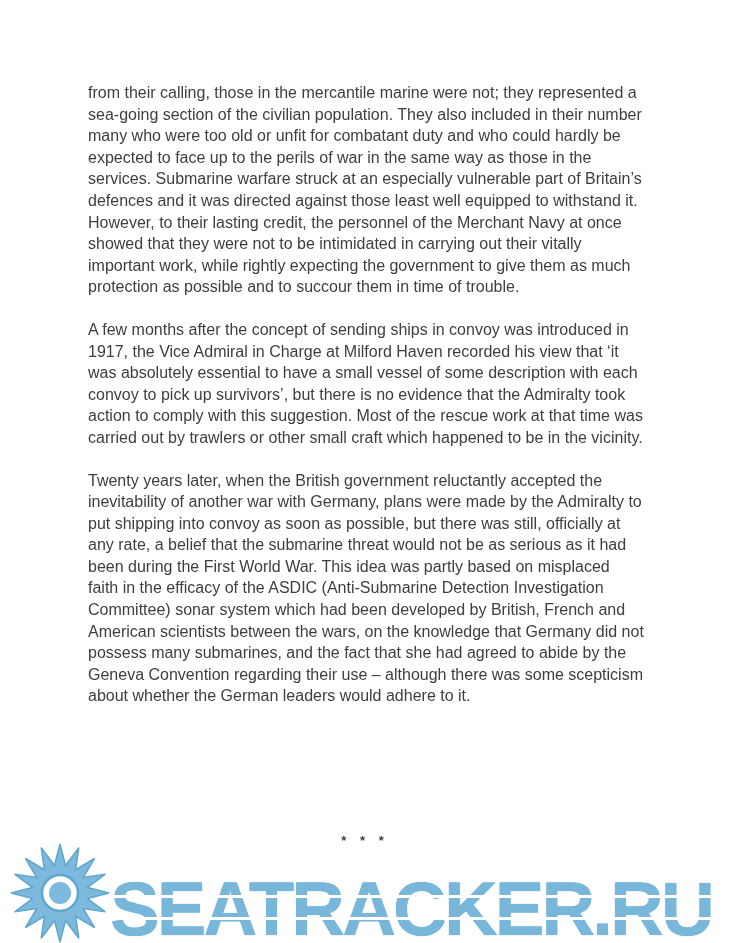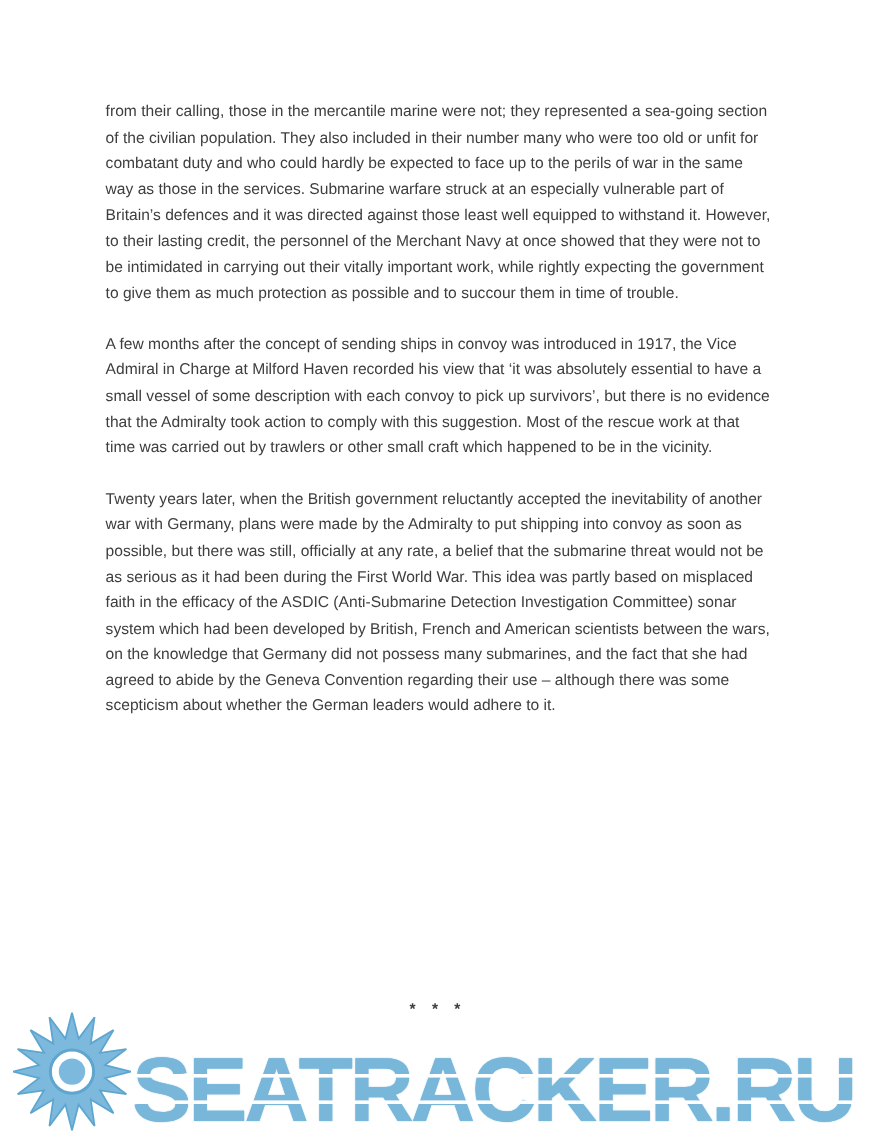--- a/index.html
+++ b/index.html
@@ -11,21 +11,21 @@
     position: relative;
     overflow: hidden;
   }
   .page { position: absolute; inset: 0; background: #ffffff; }
 
   .text-block {
     position: absolute;
     left: 88px;
     top: 82px;
     width: 556px;
-    font-size: 13px;
+    font-size: 16px;
     line-height: 21.6px;
     color: #3e3e3e;
     text-align: left;
   }
   .text-block p { margin: 0 0 21px 0; }
 
   .separator {
     position: absolute;
     top: 833px;
     left: 0;

